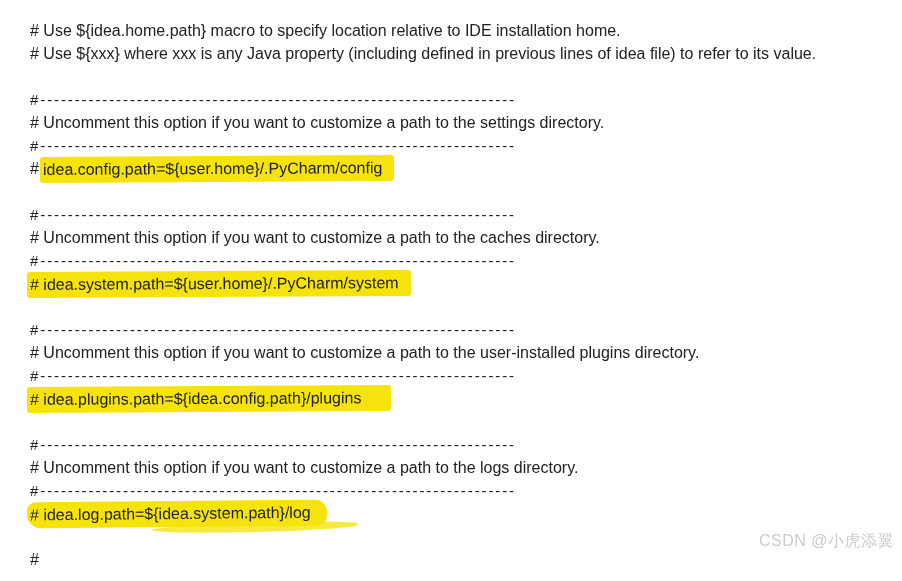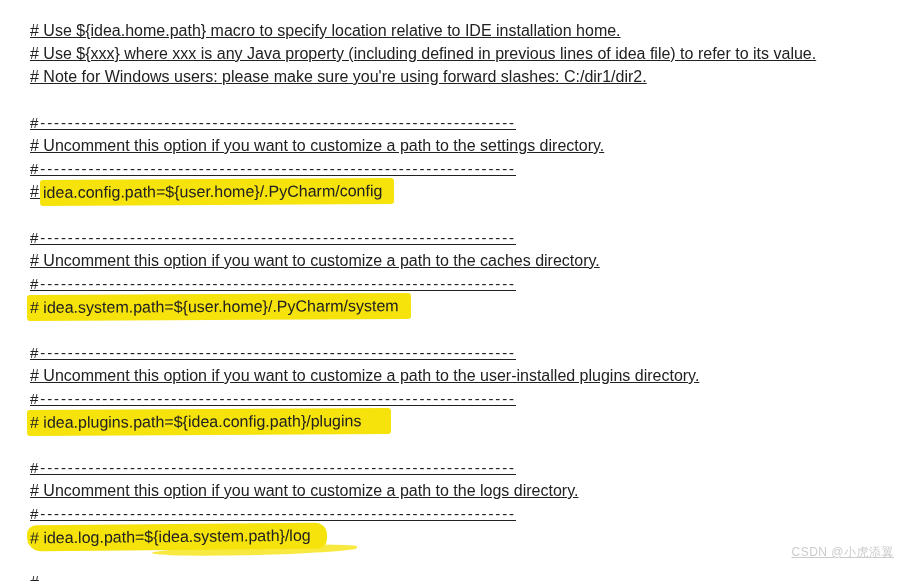--- a/index.html
+++ b/index.html
@@ -13,21 +13,20 @@
     position: absolute;
     left: 30px; top: 19px;
     width: 872px;
     font-size: 16px;
     line-height: 23px;
     color: var(--text, #212121);
   }
   .line {
     height: 23px;
     white-space: pre;
-    text-decoration: underline;
   }
   .line.divider .txt {
     letter-spacing: 1.9px;
     font-size: 15px;
   }
   .line.highlight .txt {
     display: inline-block;
     background: var(--hl, #f6e30b);
     padding: 1px 12px 2px 3px;
     margin: -1px 0 0 -3px;
@@ -46,35 +45,33 @@
     position: absolute;
     left: 122px; top: 21px;
     width: 205px; height: 9px;
     background: var(--hl, #f6e30b);
     opacity: 0.78;
     border-radius: 50% 40% 50% 60%;
     transform: rotate(-1.6deg);
   }
   .watermark {
     position: absolute;
-    right: 8px; top: 544px;
-    font-size: 12px;
+    right: 8px; top: 531px;
+    font-size: 16px;
     letter-spacing: 0.5px;
     color: var(--wm, #cccccc);
     text-shadow: 1px 1px 0 rgba(255,255,255,0.9);
-    text-decoration: underline;
   }
 </style>
 </head>
 <body>
 
 <main class="doc">
     <div class="line comment"><span class="prefix"></span><span class="txt"># Use ${idea.home.path} macro to specify location relative to IDE installation home.</span></div>
     <div class="line comment"><span class="prefix"></span><span class="txt"># Use ${xxx} where xxx is any Java property (including defined in previous lines of idea file) to refer to its value.</span></div>
-    <div class="line comment"><span class="prefix"></span><span class="txt"># Note for Windows users: please make sure you're using forward slashes: C:/dir1/dir2.</span></div>
     <div class="line blank"><span class="prefix"></span><span class="txt"></span></div>
     <div class="line divider"><span class="prefix"></span><span class="txt">#---------------------------------------------------------------------</span></div>
     <div class="line comment"><span class="prefix"></span><span class="txt"># Uncomment this option if you want to customize a path to the settings directory.</span></div>
     <div class="line divider"><span class="prefix"></span><span class="txt">#---------------------------------------------------------------------</span></div>
     <div class="line highlight"><span class="prefix"># </span><span class="txt">idea.config.path=${user.home}/.PyCharm/config</span></div>
     <div class="line blank"><span class="prefix"></span><span class="txt"></span></div>
     <div class="line divider"><span class="prefix"></span><span class="txt">#---------------------------------------------------------------------</span></div>
     <div class="line comment"><span class="prefix"></span><span class="txt"># Uncomment this option if you want to customize a path to the caches directory.</span></div>
     <div class="line divider"><span class="prefix"></span><span class="txt">#---------------------------------------------------------------------</span></div>
     <div class="line highlight"><span class="prefix"></span><span class="txt"># idea.system.path=${user.home}/.PyCharm/system</span></div>

